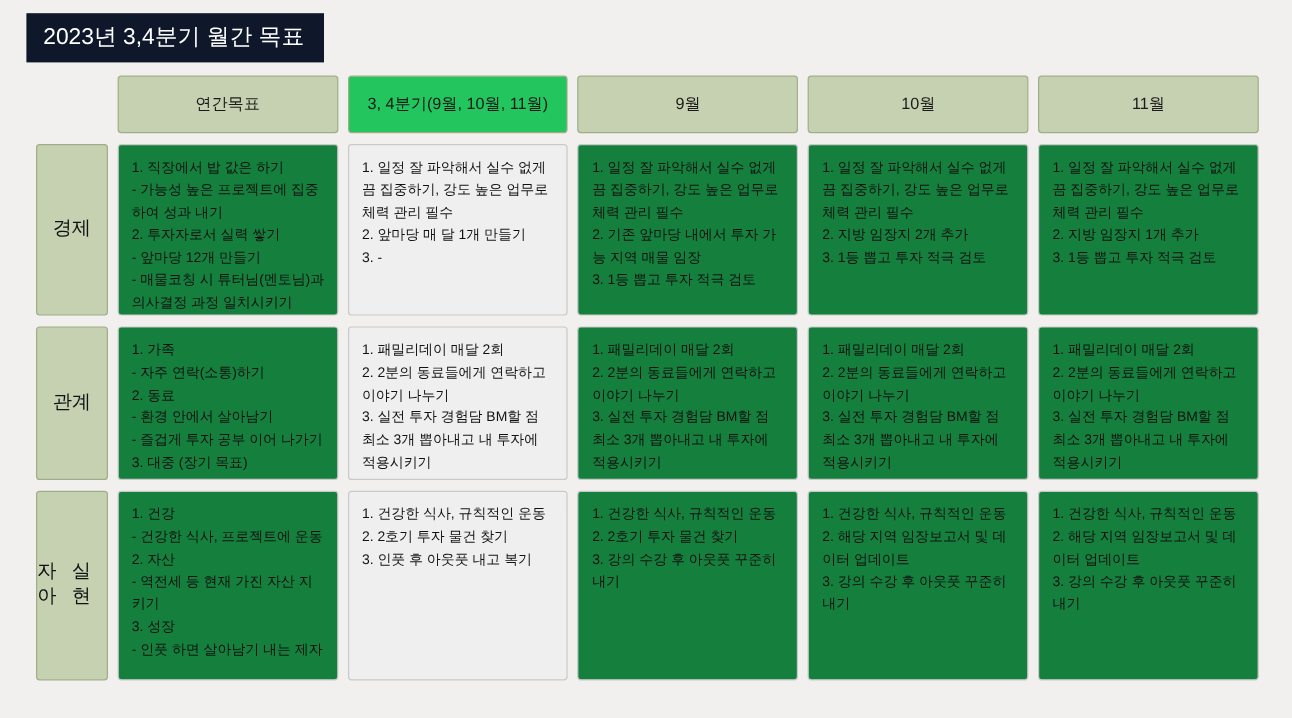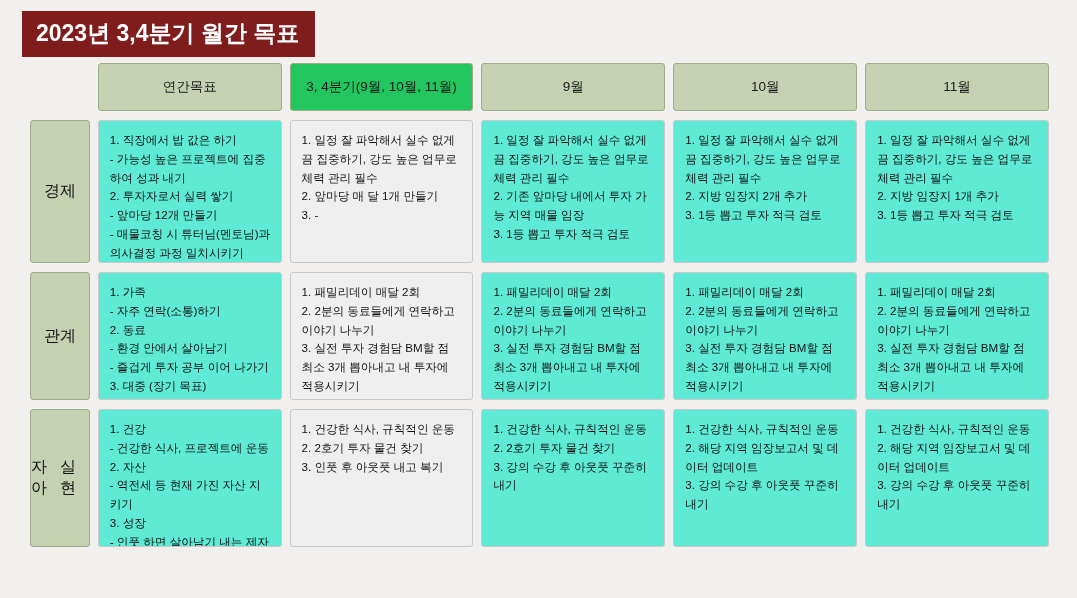--- a/index.html
+++ b/index.html
@@ -13,24 +13,24 @@
     width: 1077px;
     height: 598px;
     background: #f2f0ee;
     overflow: hidden;
     box-sizing: border-box;
   }
   .title-bar {
     position: absolute;
     left: 22px;
     top: 11px;
-    background: #7f1d1d;
+    background: #0f172a;
     color: #ffffff;
-    font-size: 23px;
-    font-weight: bold;
+    font-size: 19px;
+    font-weight: normal;
     padding: 7px 16px 8px 14px;
     letter-spacing: 0px;
     white-space: nowrap;
   }
   .grid {
     position: absolute;
     left: 22px;
     top: 54px;
     width: 1035px;
   }
@@ -76,21 +76,21 @@
     display: flex;
     align-items: center;
     justify-content: center;
     font-size: 16px;
     color: #111111;
     line-height: 1.3;
     box-sizing: border-box;
     width: 100%;
   }
   .cell {
-    background: #5eead4;
+    background: #15803d;
     border: 1px solid #c9c9c9;
     border-radius: 3px;
     box-sizing: border-box;
     font-size: 11.6px;
     line-height: 1.62;
     color: #111111;
     padding: 10px 10px 10px 11px;
     width: 100%;
     overflow: hidden;
   }
@@ -98,21 +98,21 @@
     background: #efefef;
     border-color: #c9c9c9;
   }
   .cell .ln {
     white-space: normal;
     word-break: break-all;
   }
   
   tr.r-econ .rowhead, tr.r-econ .cell { height: 143px; }
   tr.r-rel  .rowhead, tr.r-rel  .cell { height: 128px; }
-  tr.r-self .rowhead, tr.r-self .cell { height: 138px; }
+  tr.r-self .rowhead, tr.r-self .cell { height: 158px; }
 </style>
 </head>
 <body>
 
 <div id="page">
 
   <div class="title-bar">2023년 3,4분기 월간 목표</div>
 
   <div class="grid">
     <table class="matrix">

